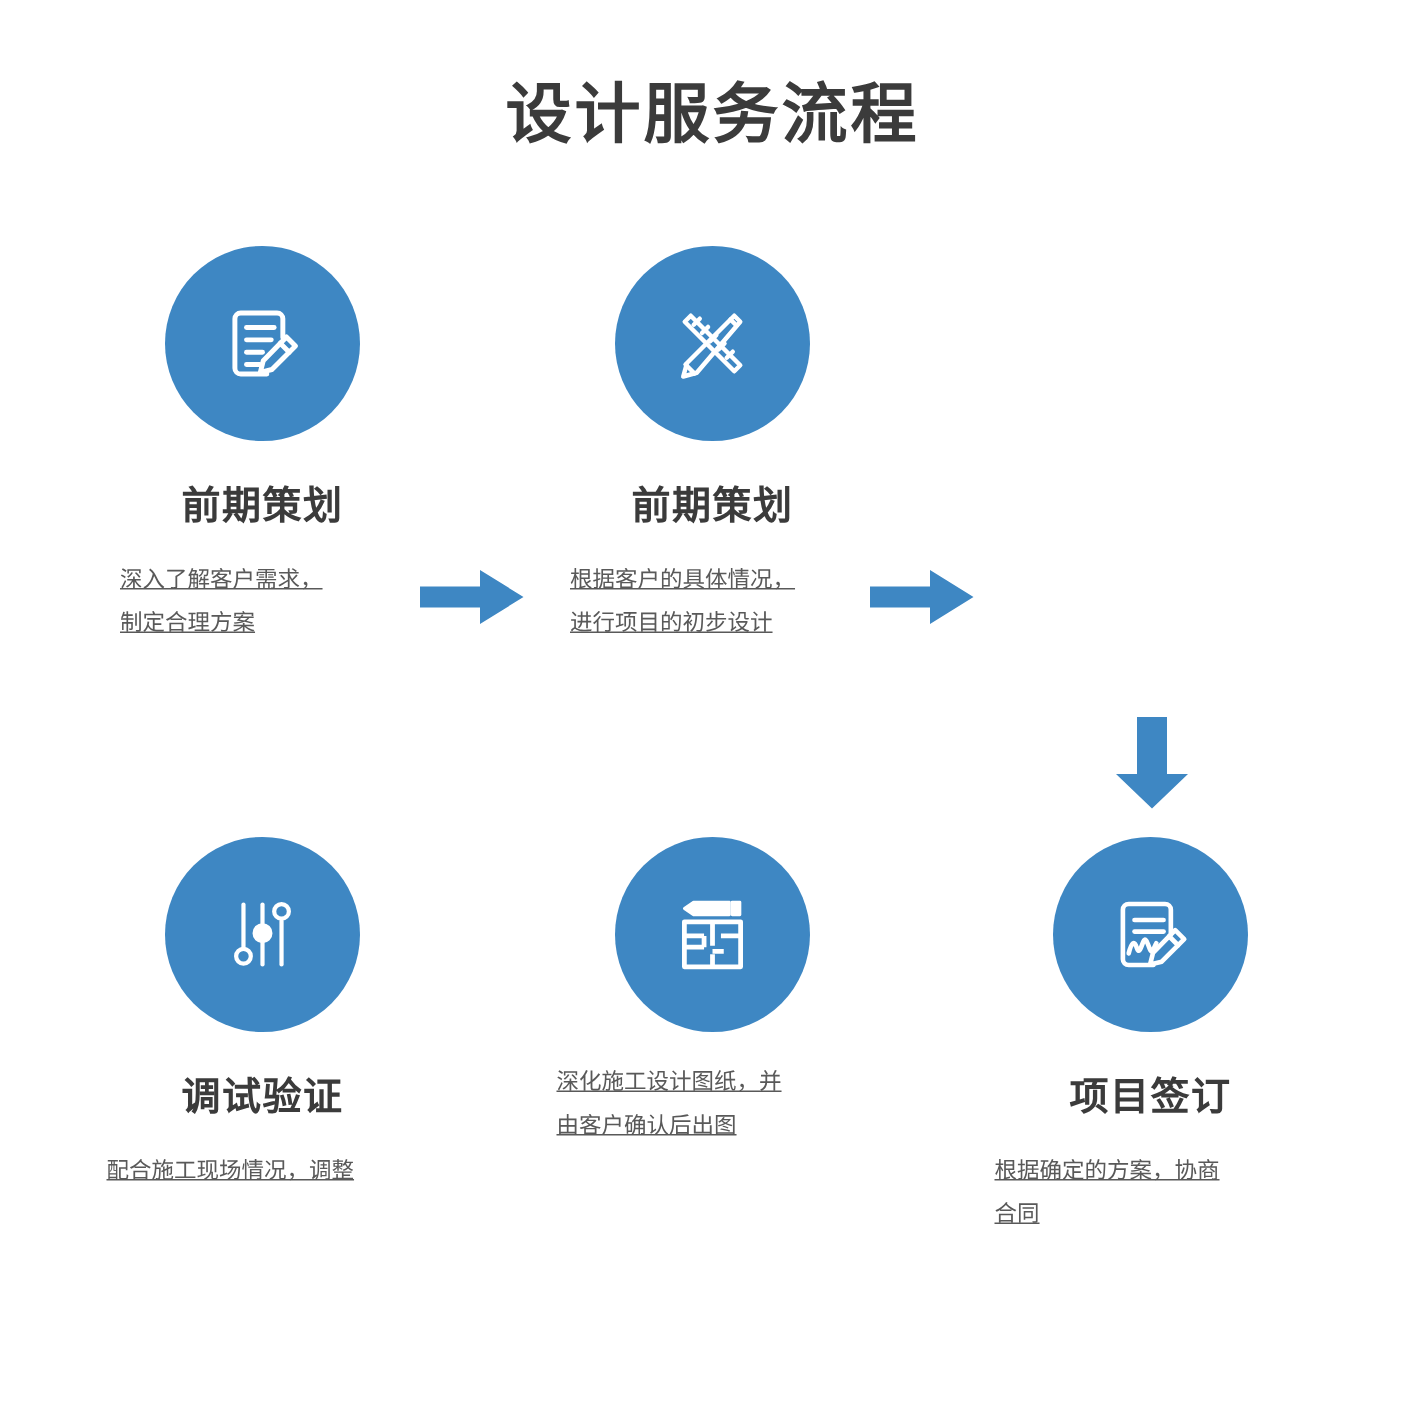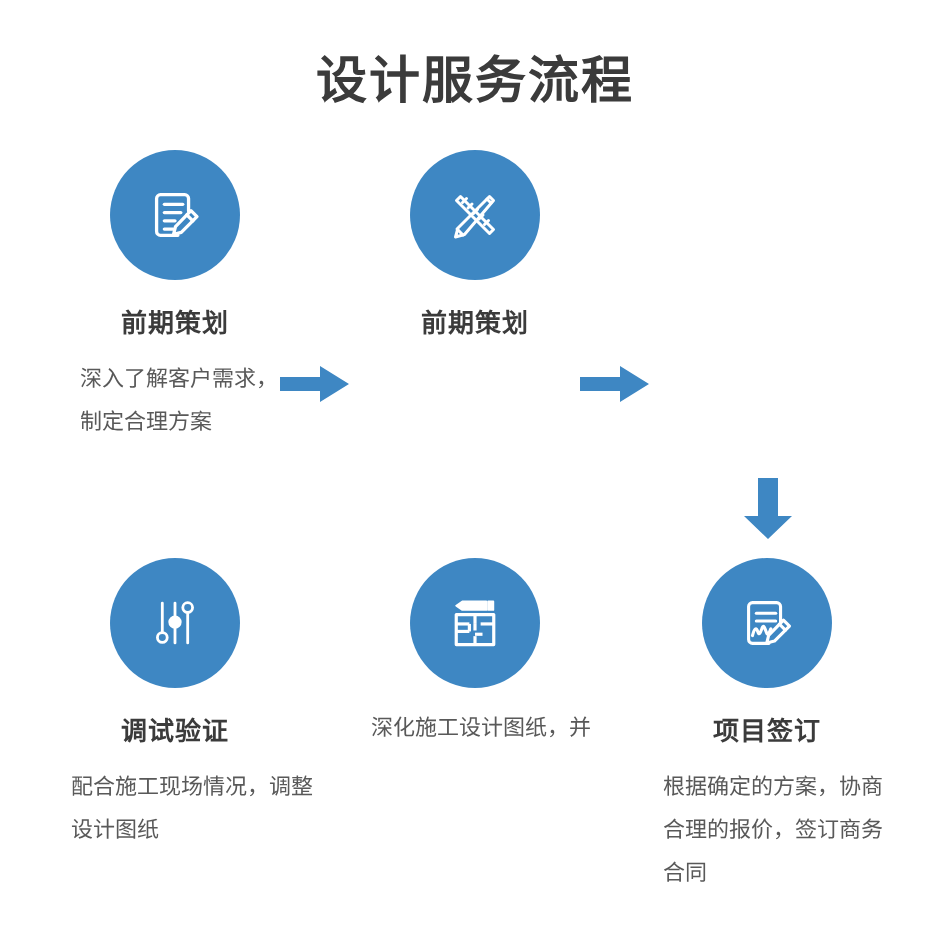--- a/index.html
+++ b/index.html
@@ -23,35 +23,35 @@
     height: 943px;
   }
 
   
   .page-title {
     position: absolute;
     top: 52px;
     left: 0;
     width: 950px;
     text-align: center;
-    font-size: 51px;
+    font-size: 44px;
     font-weight: bold;
     letter-spacing: 2px;
     color: #3b3b3b;
     line-height: 1.15;
   }
 
   
   .row {
     position: absolute;
     left: 0;
     width: 950px;
     height: 380px;
   }
-  .row-top    { top: 150px; }
+  .row-top    { top: 164px; }
   .row-bottom { top: 558px; }
 
   
   .step {
     position: absolute;
     width: 300px;
     top: 0;
   }
   .step-col-0 { left: 25px; }
   .step-col-1 { left: 325px; }
@@ -77,27 +77,28 @@
     text-align: center;
     font-size: 26px;
     font-weight: bold;
     color: #3b3b3b;
     letter-spacing: 1px;
     line-height: 1.2;
   }
 
   .step-desc {
     margin-top: 19px;
-    font-size: 22px;
+    font-size: 15px;
     color: #595959;
     line-height: 1.95;
     text-align: left;
     width: 190px;
     margin-left: auto;
     margin-right: auto;
+    text-decoration: underline;
   }
   .desc-wide { width: 208px; }
 
   .step-desc > div { white-space: nowrap; }
 
   
   .arrow {
     position: absolute;
   }
   .arrow svg { display: block; }
@@ -148,20 +149,24 @@
             <line x1="36" y1="36" x2="40" y2="32"></line>
             <line x1="41.5" y1="41.5" x2="45.5" y2="37.5"></line>
 
             <path d="M50.5 17.5 l-4-4 -31.5 31.5 -2.5 9 9 -2.5 z"></path>
             <line x1="44" y1="16" x2="48" y2="20"></line>
             <line x1="14" y1="46" x2="20" y2="52"></line>
           </svg>
         </span>
       </div>
       <div class="step-title">前期策划</div>
+      <div class="step-desc">
+        <div>根据客户的具体情况，</div>
+        <div>进行项目的初步设计</div>
+      </div>
     </div>
 
 
     <div class="arrow arrow-h-1">
       <svg width="70" height="38" viewBox="0 0 70 38">
         <path d="M0 12 H40 V1 L69 19 L40 37 V26 H0 Z" fill="#3e87c3"></path>
       </svg>
     </div>
 
     <div class="arrow arrow-h-2">
@@ -189,21 +194,20 @@
             <line x1="32" y1="10" x2="32" y2="54"></line>
             <circle cx="32" cy="31" r="5.8" fill="#ffffff"></circle>
             <line x1="46" y1="22" x2="46" y2="54"></line>
             <circle cx="46" cy="15" r="5.4"></circle>
           </svg>
         </span>
       </div>
       <div class="step-title">调试验证</div>
       <div class="step-desc desc-wide">
         <div>配合施工现场情况，调整</div>
-        <div>设计图纸</div>
       </div>
     </div>
 
     <div class="step step-col-1">
       <div class="circle">
         <span>
           <svg width="60" height="60" viewBox="0 0 64 64">
             <g fill="none" stroke="#ffffff" stroke-width="3.4" stroke-linejoin="round">
 
               <path d="M12 13.5 L18.5 9 H44 v9 H18.5 Z" fill="#ffffff" stroke="#ffffff" stroke-width="2"></path>
@@ -218,39 +222,39 @@
               <line x1="12" y1="41" x2="26" y2="41"></line>
               <line x1="32" y1="33" x2="32" y2="40"></line>
               <line x1="32" y1="46" x2="32" y2="55"></line>
               <line x1="32" y1="44" x2="40" y2="44"></line>
             </g>
           </svg>
         </span>
       </div>
       <div class="step-desc desc-wide">
         <div>深化施工设计图纸，并</div>
+        <div>由客户确认后出图</div>
       </div>
     </div>
 
     <div class="step step-col-2">
       <div class="circle">
         <span>
           <svg width="62" height="62" viewBox="0 0 64 64" fill="none" stroke="#ffffff" stroke-width="3.2" stroke-linecap="round" stroke-linejoin="round">
             <path d="M46 32 V15 a4 4 0 0 0-4-4 H17 a4 4 0 0 0-4 4 v34 a4 4 0 0 0 4 4 h17"></path>
             <line x1="21" y1="22" x2="41" y2="22"></line>
             <line x1="21" y1="30" x2="41" y2="30"></line>
             <path d="M17 45 c2 -8 4 -9 5.5 -4 c1.5 5 3 0 4.5 -4 c1.5 -4 3 1 4.5 5 c1.5 4 3 -1 4.5 -4"></path>
             <path d="M49 29 l6.2 6.2 -15.5 15.5 -8 2 2 -8 z"></path>
             <line x1="44.8" y1="33.2" x2="51" y2="39.4"></line>
           </svg>
         </span>
       </div>
       <div class="step-title">项目签订</div>
       <div class="step-desc desc-wide">
         <div>根据确定的方案，协商</div>
-        <div>合理的报价，签订商务</div>
         <div>合同</div>
       </div>
     </div>
 
   </div>
 
 </div>
 
 </body></html>

